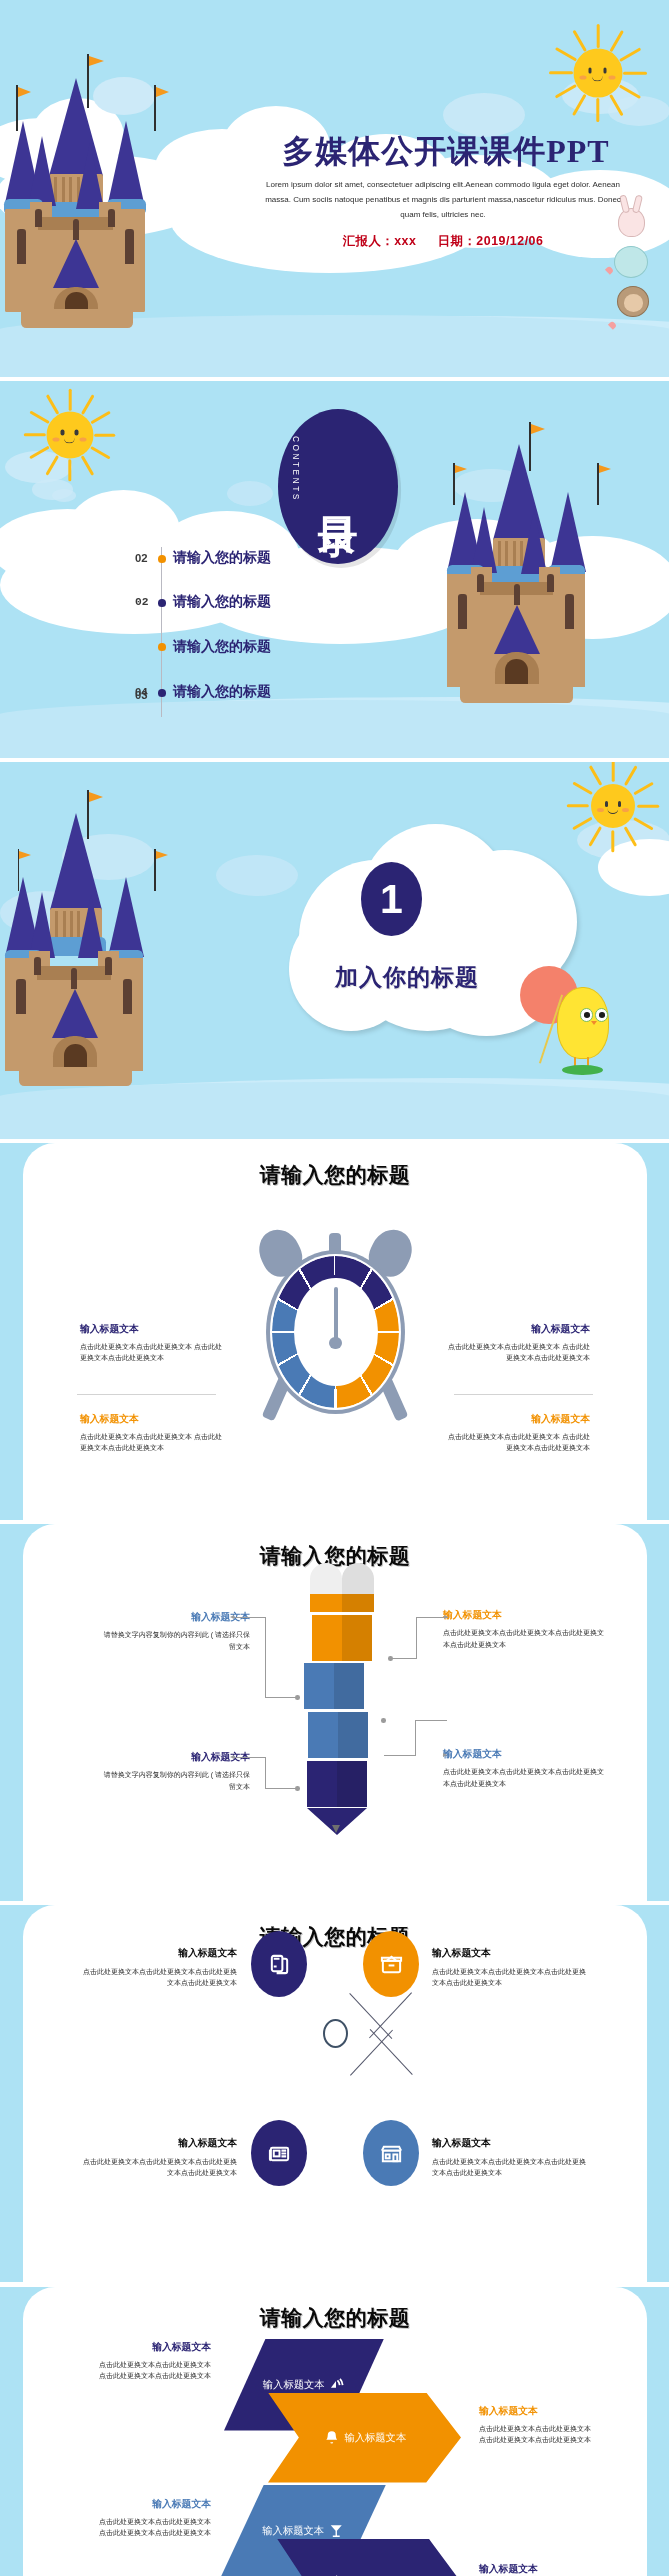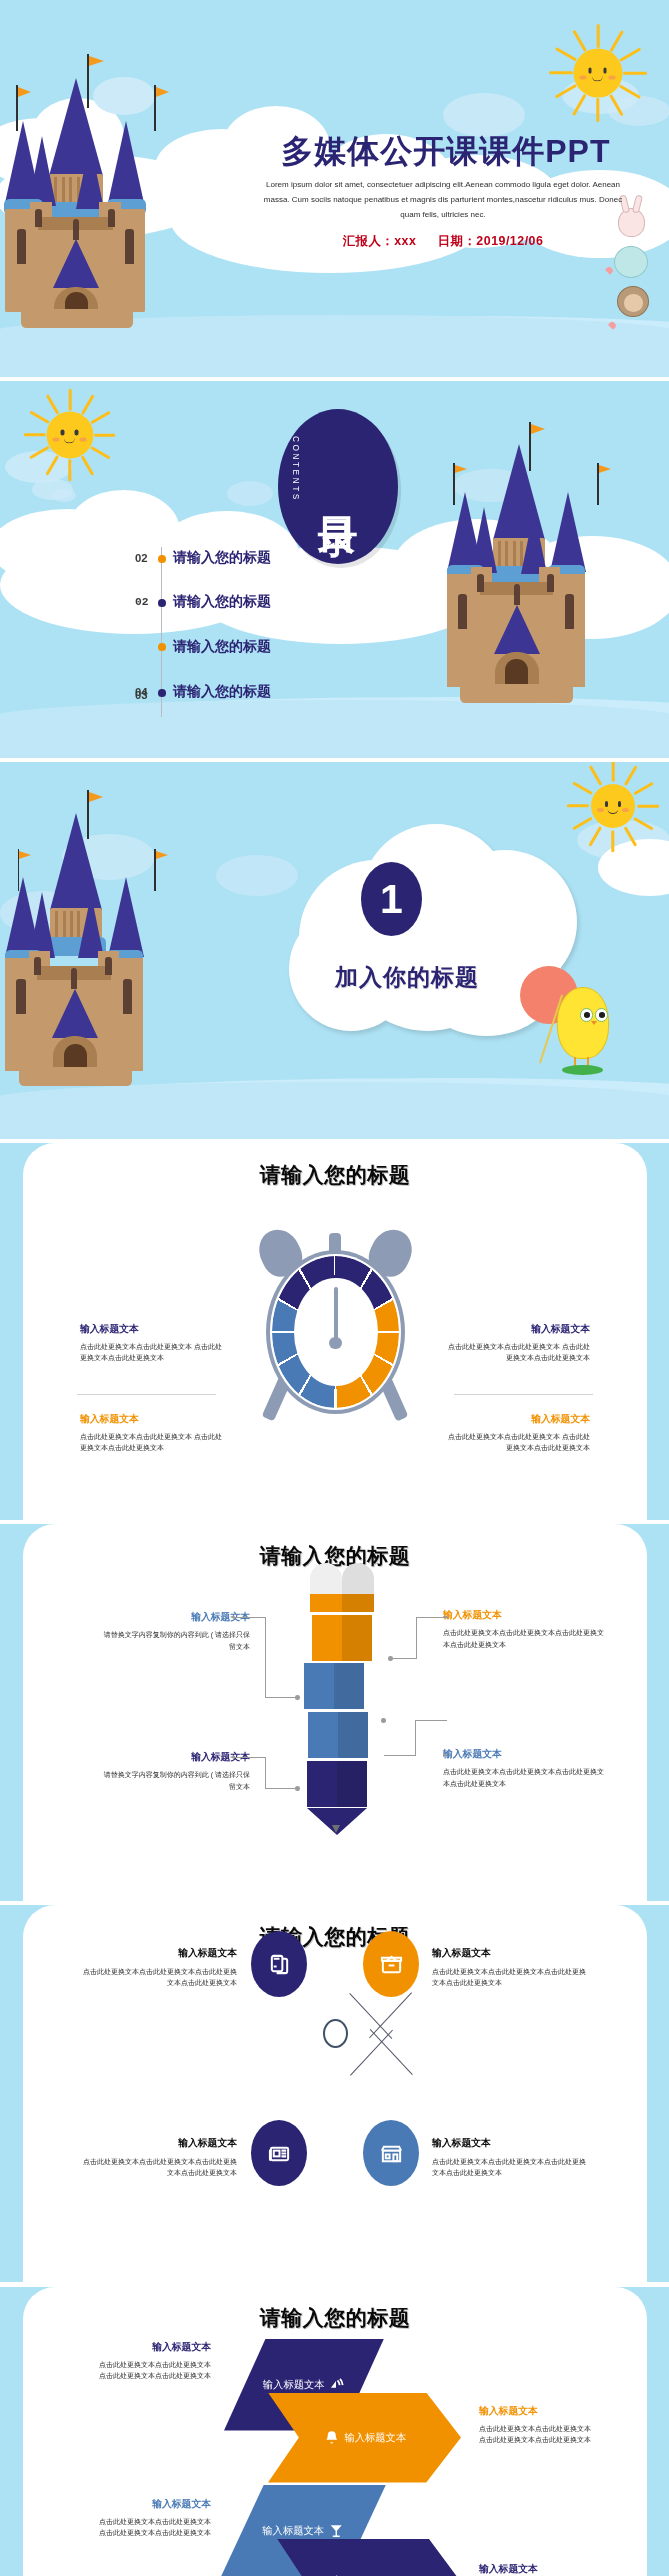--- a/index.html
+++ b/index.html
@@ -212,22 +212,22 @@
       <i style="position:absolute;left:14.4px;top:2.1px;width:27px;height:29px;background:#fae4e4;border-radius:50% 50% 46% 46%;border:1px solid #d8b7b7;"></i>
       <i style="position:absolute;left:17.5px;top:-11.3px;width:6.7px;height:17.5px;background:#fae4e4;border-radius:4.1px;border:1px solid #d8b7b7;transform:rotate(-14deg);"></i>
       <i style="position:absolute;left:30px;top:-11.3px;width:6.7px;height:17.5px;background:#fae4e4;border-radius:4.1px;border:1px solid #d8b7b7;transform:rotate(14deg);"></i>
       <i style="position:absolute;left:10.3px;top:40px;width:34px;height:32px;background:#bfe7e8;border-radius:50%;border:1px solid #8fc9cb;"></i>
       <i style="position:absolute;left:13.4px;top:80px;width:32px;height:31px;background:#b99a78;border-radius:50%;border:1px solid #8f7354;"></i>
       <i style="position:absolute;left:19.6px;top:88px;width:19.6px;height:17.5px;background:#e6c9a8;border-radius:50%;"></i>
       <i style="position:absolute;left:2.1px;top:61px;width:6.7px;height:6.2px;background:#f5a0a0;border-radius:50% 50% 0 0;transform:rotate(45deg);"></i>
       <i style="position:absolute;left:5.2px;top:116px;width:6.7px;height:6.2px;background:#f5a0a0;border-radius:50% 50% 0 0;transform:rotate(45deg);"></i>
     </div>
 
-    <h1 class="ttl" style="left:232px;right:10.3px;top:130px;font-size:32px;color:#2b2473;text-shadow:none;font-weight:bold;letter-spacing:1px;">多媒体公开课课件PPT</h1>
-    <p style="position:absolute;left:260px;width:366px;top:178px;text-align:center;font-size:8px;line-height:1.85;color:#2d2d2d;">Lorem ipsum dolor sit amet, consectetuer adipiscing elit.Aenean commodo ligula eget dolor. Aenean massa. Cum sociis natoque penatibus et magnis dis parturient montes,nascetur ridiculus mus. Donec quam felis, ultricies nec.</p>
+    <h1 class="ttl" style="left:232px;right:10.3px;top:130px;font-size:32px;color:#2b2473;text-shadow:none;font-weight:bold;letter-spacing:1px;font-family:Liberation Serif, serif;">多媒体公开课课件PPT</h1>
+    <p style="position:absolute;left:260px;width:366px;top:178px;text-align:center;font-size:8px;line-height:1.85;color:#2d2d2d;">Lorem ipsum dolor sit amet, consectetuer adipiscing elit.Aenean commodo ligula eget dolor. Aenean massa. Cum sociis natoque penatibus et magnis dis parturient massa,nascetur ridiculus mus. Donec quam felis, ultricies nec.</p>
     <div style="position:absolute;left:260px;width:366px;top:233px;text-align:center;color:#c00018;font-size:12.4px;font-weight:bold;letter-spacing:0.5px;">
       <span>汇报人：xxx</span>
       <span style="display:inline-block;width:13.4px;"></span>
       <span>日期：2019/12/06</span>
     </div>
   </section>
 
   <section class="slide">
     <div class="sky"></div>
     <div>

